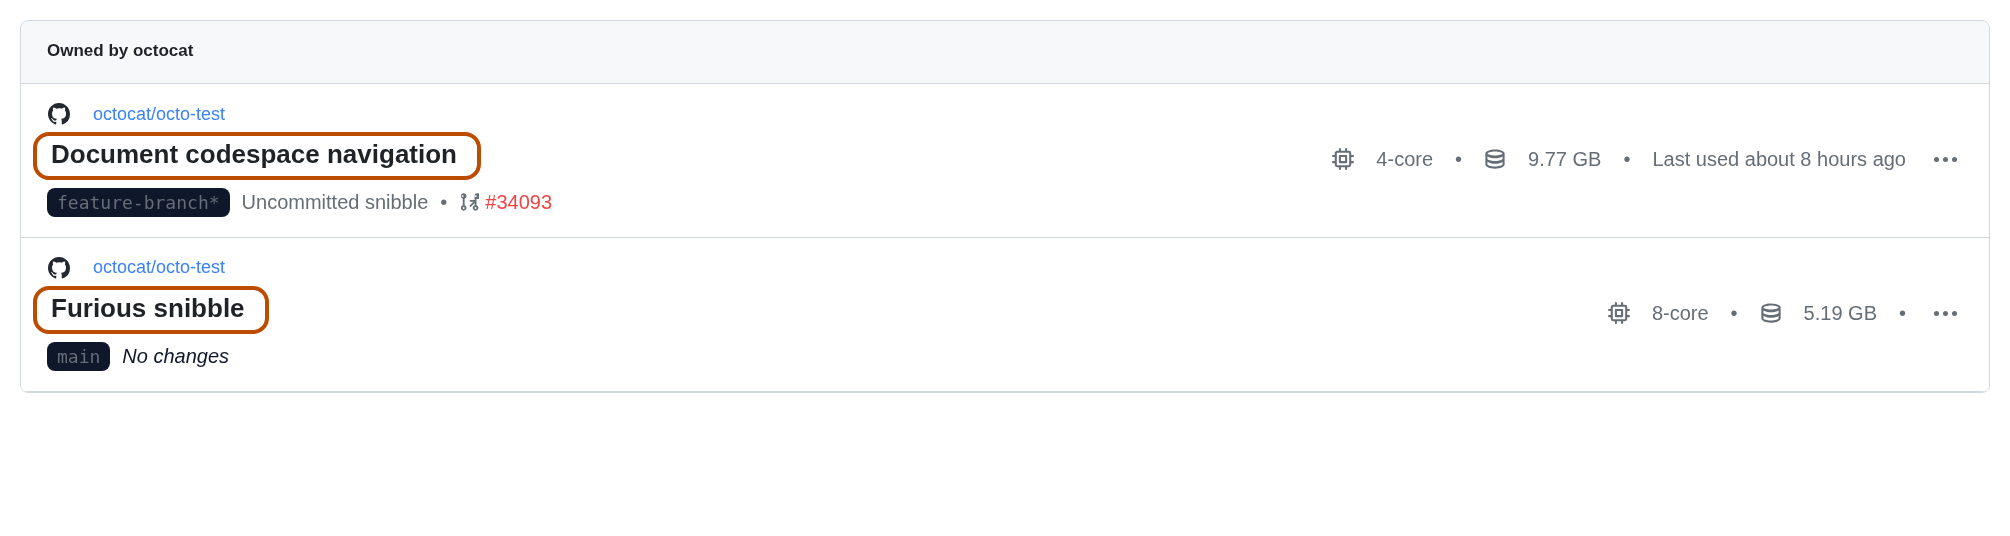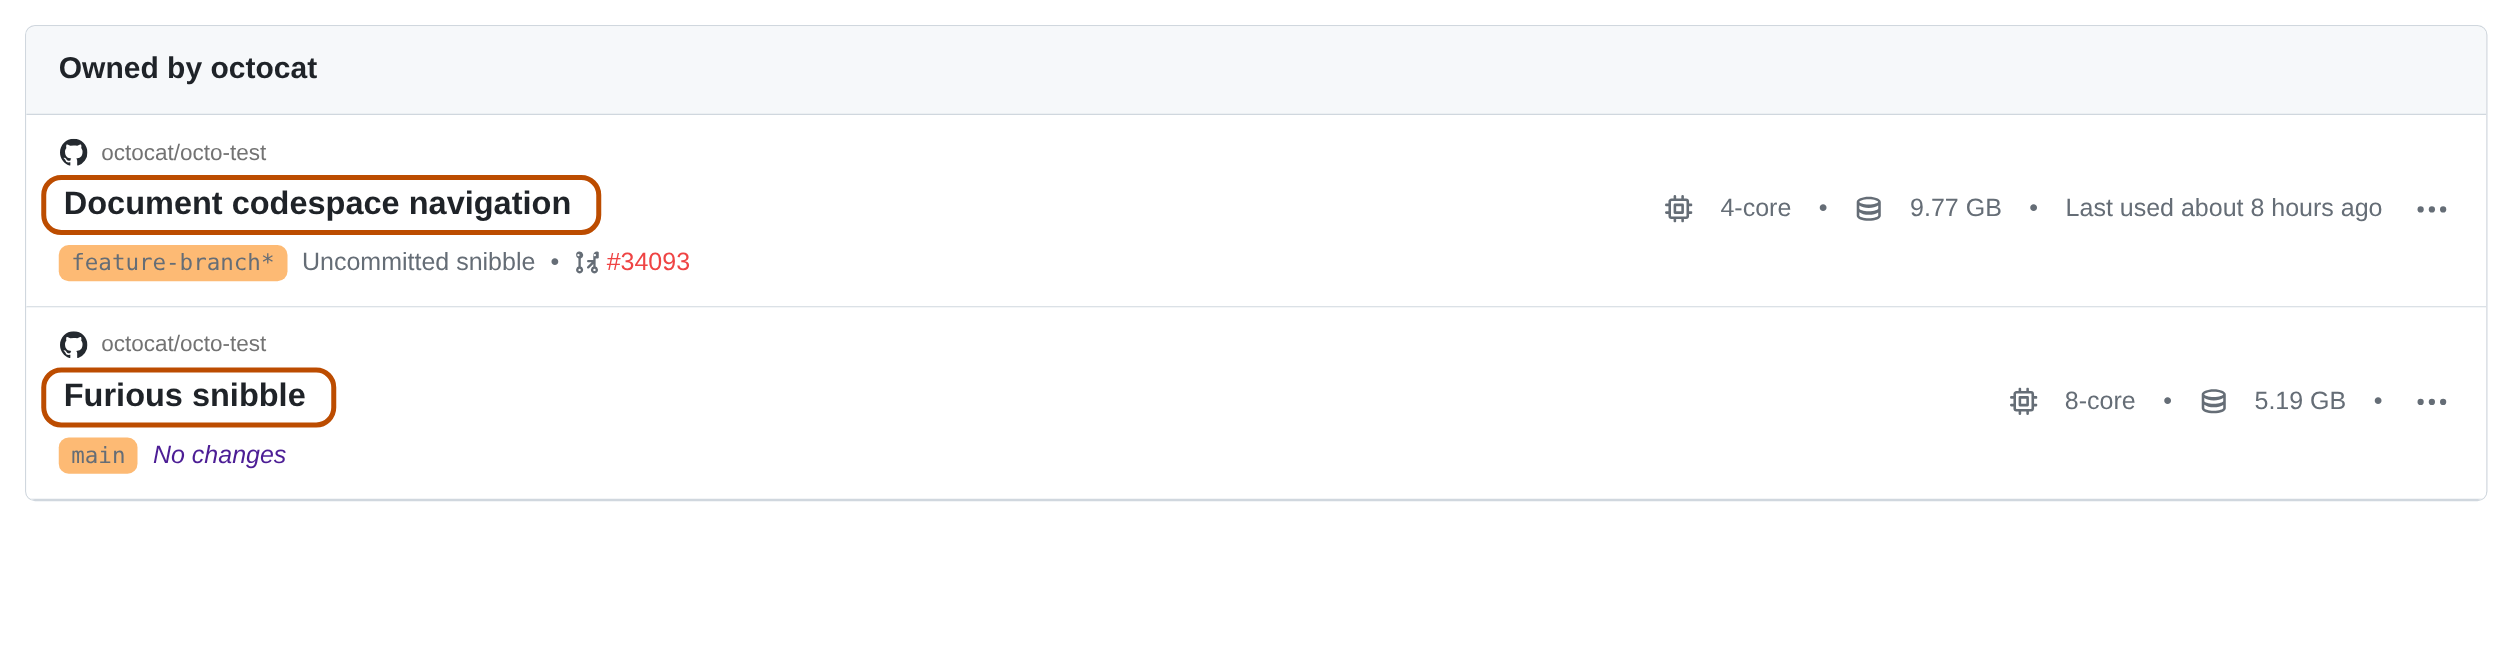--- a/index.html
+++ b/index.html
@@ -13,55 +13,55 @@
   }
   .panel {
     border:1px solid #d0d7de;
     border-radius:8px;
     overflow:hidden;
   }
   .panel-header {
     background:#f6f8fa;
     padding:20px 26px 22px 26px;
     border-bottom:1px solid #d0d7de;
-    font-size:24px;
+    font-size:17px;
     font-weight:600;
   }
   .row {
     border-bottom:1px solid #d0d7de;
     padding:18px 26px 20px 26px;
     display:flex;
     align-items:center;
     justify-content:space-between;
     background:#fff;
   }
   .row-left { display:flex; flex-direction:column; gap:2px; min-width:0; }
-  .repo-line { display:flex; align-items:center; gap:10px; color:#737373; font-size:18px; }
+  .repo-line { display:flex; align-items:center; gap:22px; color:#3b82f6; font-size:18px; }
   .avatar-wrap { width:24px; height:24px; display:flex; align-items:center; justify-content:center; }
   .title-wrap { display:flex; align-items:center; margin:4px 0 4px -14px; }
   .title-highlight {
     border:4px solid #bc4c00;
     border-radius:16px;
     padding:4px 20px 6px 14px;
     font-size:26px;
     font-weight:600;
     line-height:1.15;
     display:inline-block;
   }
   .meta-line { display:flex; align-items:center; gap:12px; color:#656d76; font-size:20px; margin-top:2px; }
   .branch-pill {
-    background:#fdba74;
+    background:#0f172a;
     color:#656d76;
     font-family: ui-monospace, SFMono-Regular, Menlo, Consolas, monospace;
     font-size:18px;
     padding:4px 10px;
     border-radius:8px;
   }
   .muted { color:#656d76; }
-  .muted-italic { color:#4c1d95; font-style:italic; }
+  .muted-italic { color:#0f172a; font-style:italic; }
   .dot { color:#656d76; }
   .pr-info { display:flex; align-items:center; gap:6px; color:#ef4444; }
   .row-right { display:flex; align-items:center; gap:22px; color:#656d76; font-size:20px; }
   .stat { display:flex; align-items:center; gap:22px; color:#656d76; }
   .icn { width:22px; height:22px; fill:#656d76; flex-shrink:0; }
   .icn-sm { width:20px; height:20px; fill:#656d76; flex-shrink:0; }
   .kebab { display:flex; gap:4px; padding:6px; cursor:pointer; }
   .kebab span { width:5px; height:5px; border-radius:50%; background:#656d76; }
 </style>
 </head>

